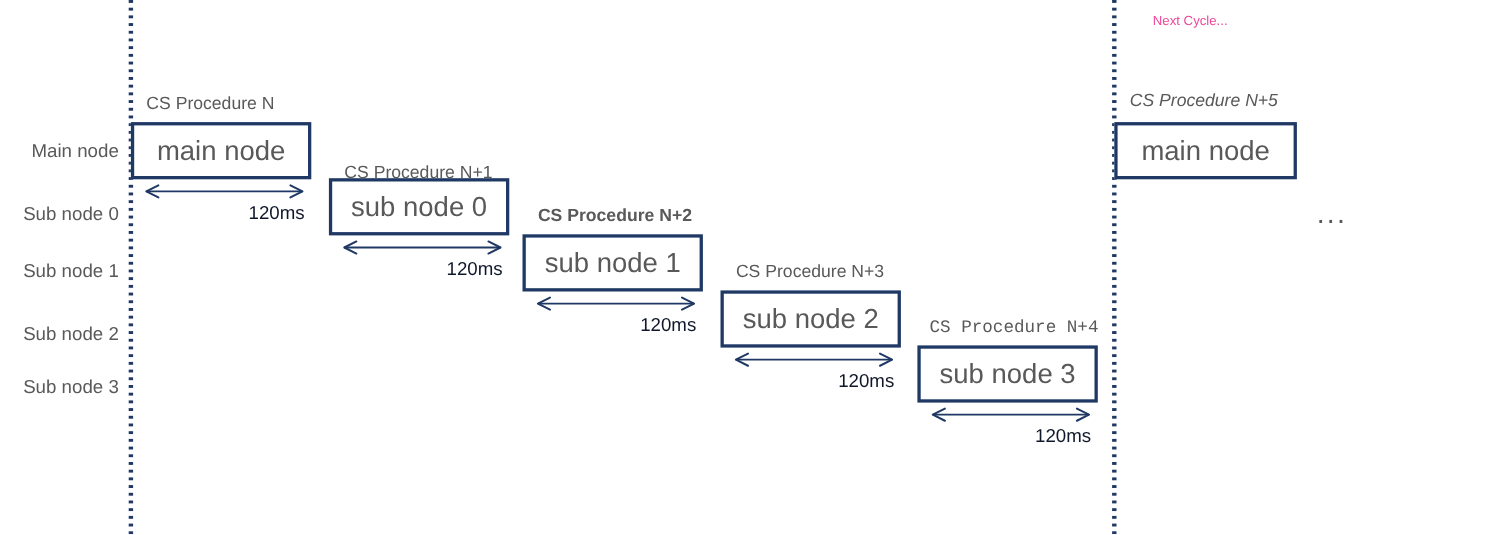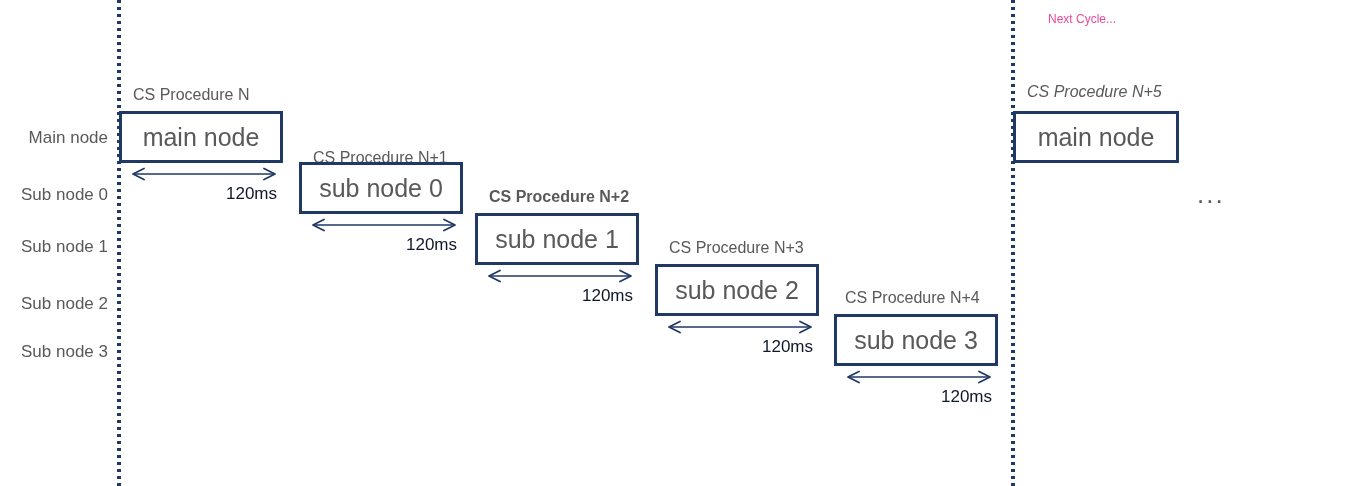--- a/index.html
+++ b/index.html
@@ -162,21 +162,21 @@
       <div class="proc-label" style="left: 669px; top: 238px;">CS Procedure N+3</div>
       <div class="node-box" style="left: 655px; top: 264px; width: 164px; height: 52px; border-color: rgb(31, 56, 100);">sub node 2</div>
       <div class="arrow-wrap" style="left: 667px; top: 320px;">
         <svg width="146" height="14" viewBox="0 0 146 14">
           <line x1="2" y1="7" x2="144" y2="7" stroke="#1F3864" stroke-width="1.6"></line>
           <polyline points="13,1.5 2,7 13,12.5" fill="none" stroke="#1F3864" stroke-width="1.8" stroke-linecap="round" stroke-linejoin="round"></polyline>
           <polyline points="133,1.5 144,7 133,12.5" fill="none" stroke="#1F3864" stroke-width="1.8" stroke-linecap="round" stroke-linejoin="round"></polyline>
         </svg>
       </div>
       <div class="arrow-text" style="left: 667px; top: 337px; width: 146px;">120ms</div>
-      <div class="proc-label" style="left: 845px; top: 288px;">CS Procedure N+4</div>
+      <div class="proc-label" style="left: 845px; top: 288px; font-family: Liberation Mono, monospace;">CS Procedure N+4</div>
       <div class="node-box" style="left: 834px; top: 314px; width: 164px; height: 52px; border-color: rgb(31, 56, 100);">sub node 3</div>
       <div class="arrow-wrap" style="left: 846px; top: 370px;">
         <svg width="146" height="14" viewBox="0 0 146 14">
           <line x1="2" y1="7" x2="144" y2="7" stroke="#1F3864" stroke-width="1.6"></line>
           <polyline points="13,1.5 2,7 13,12.5" fill="none" stroke="#1F3864" stroke-width="1.8" stroke-linecap="round" stroke-linejoin="round"></polyline>
           <polyline points="133,1.5 144,7 133,12.5" fill="none" stroke="#1F3864" stroke-width="1.8" stroke-linecap="round" stroke-linejoin="round"></polyline>
         </svg>
       </div>
       <div class="arrow-text" style="left: 846px; top: 387px; width: 146px;">120ms</div>
       <div class="proc-label" style="left: 1027px; top: 82px; font-style: italic;">CS Procedure N+5</div>

